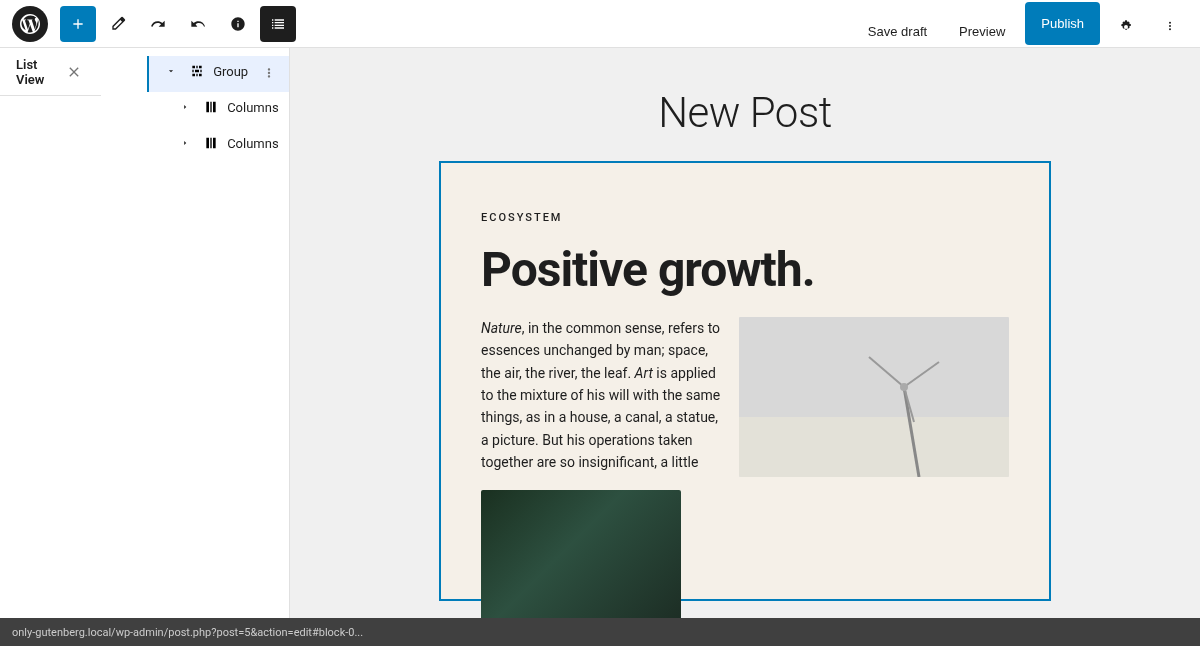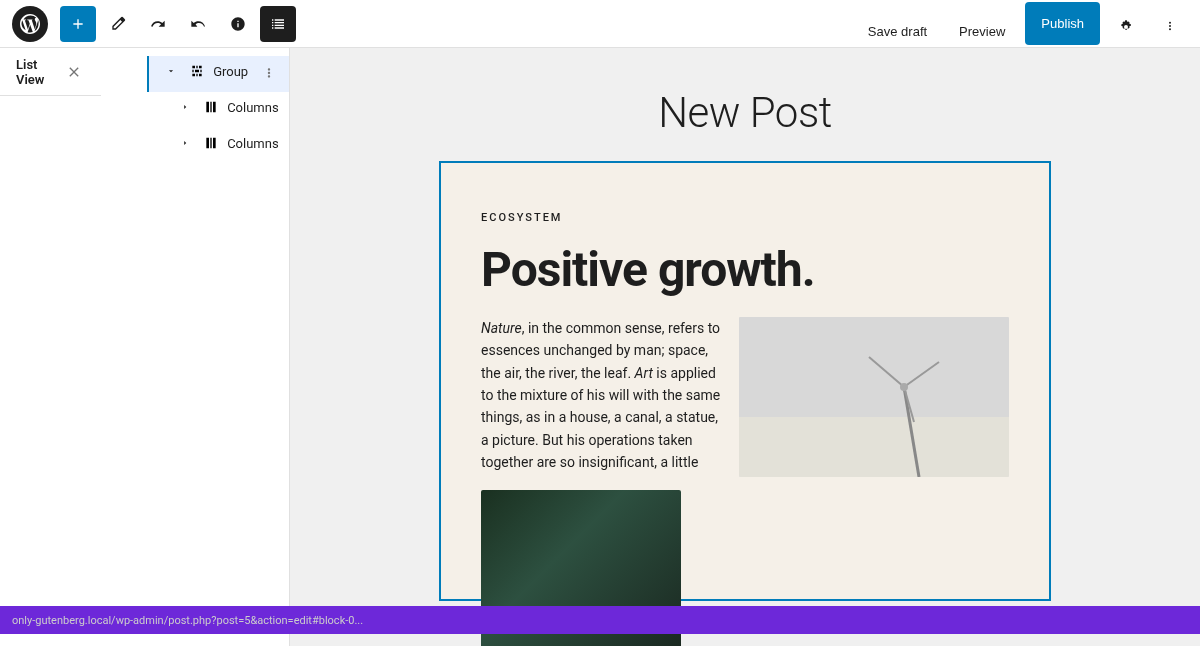--- a/index.html
+++ b/index.html
@@ -274,25 +274,25 @@
     .img-turbine {
       background: linear-gradient(180deg, #d8d8d8 0%, #e8e8e8 60%, #f0efe8 100%);
       width: 100%;
       height: 100%;
       position: relative;
     }
 
     
     .status-bar {
       position: fixed;
-      bottom: 12px;
+      bottom: 0;
       left: 0;
       right: 0;
       height: 28px;
-      background: #6d28d9;
+      background: #404040;
       display: flex;
       align-items: center;
       padding: 0 12px;
       z-index: 100;
     }
     .status-bar-text {
       font-size: 11px;
       color: #ccc;
     }
 

